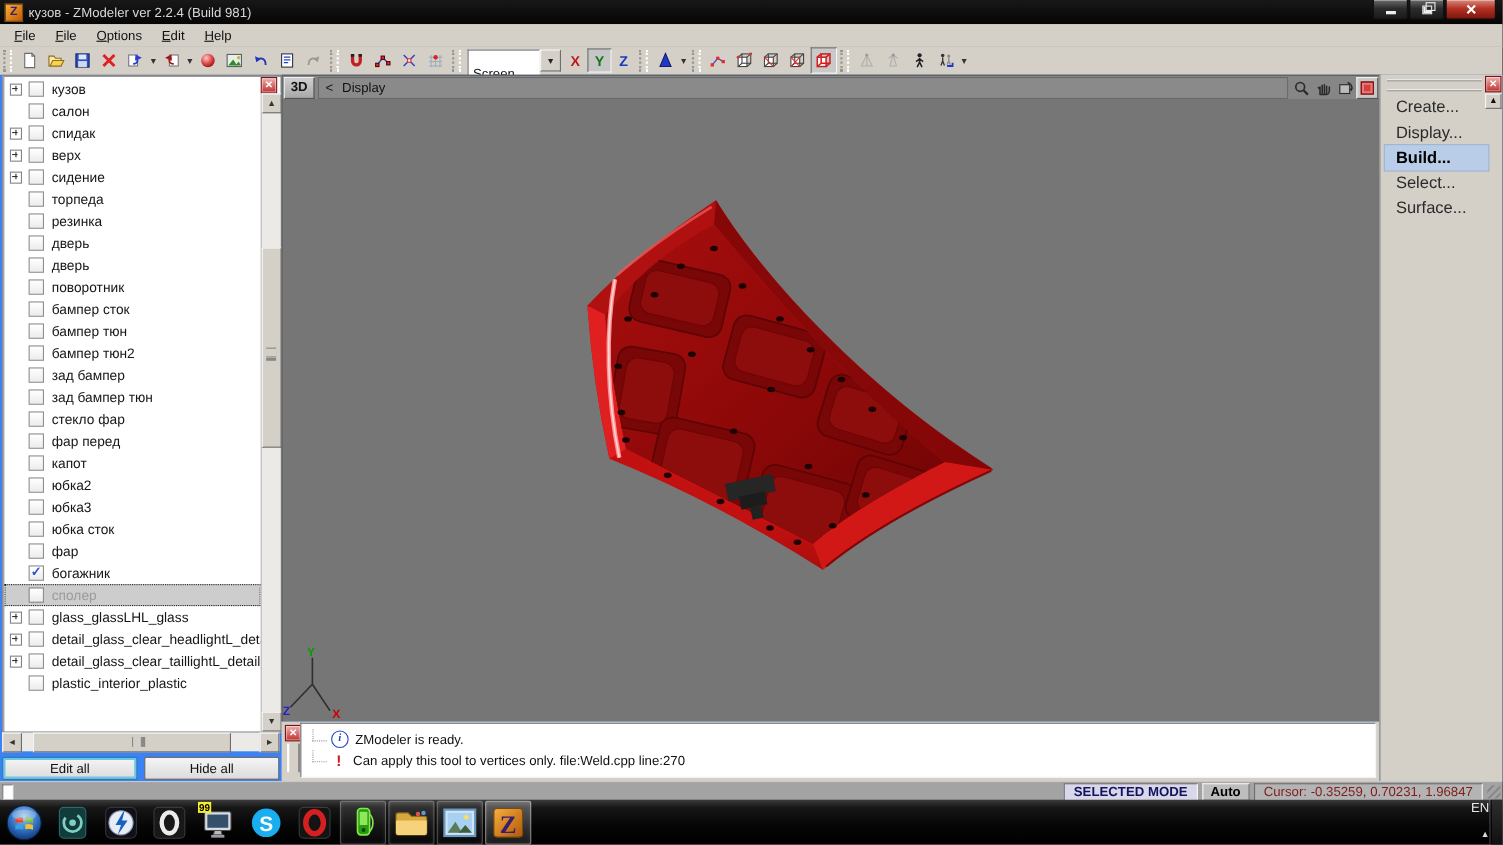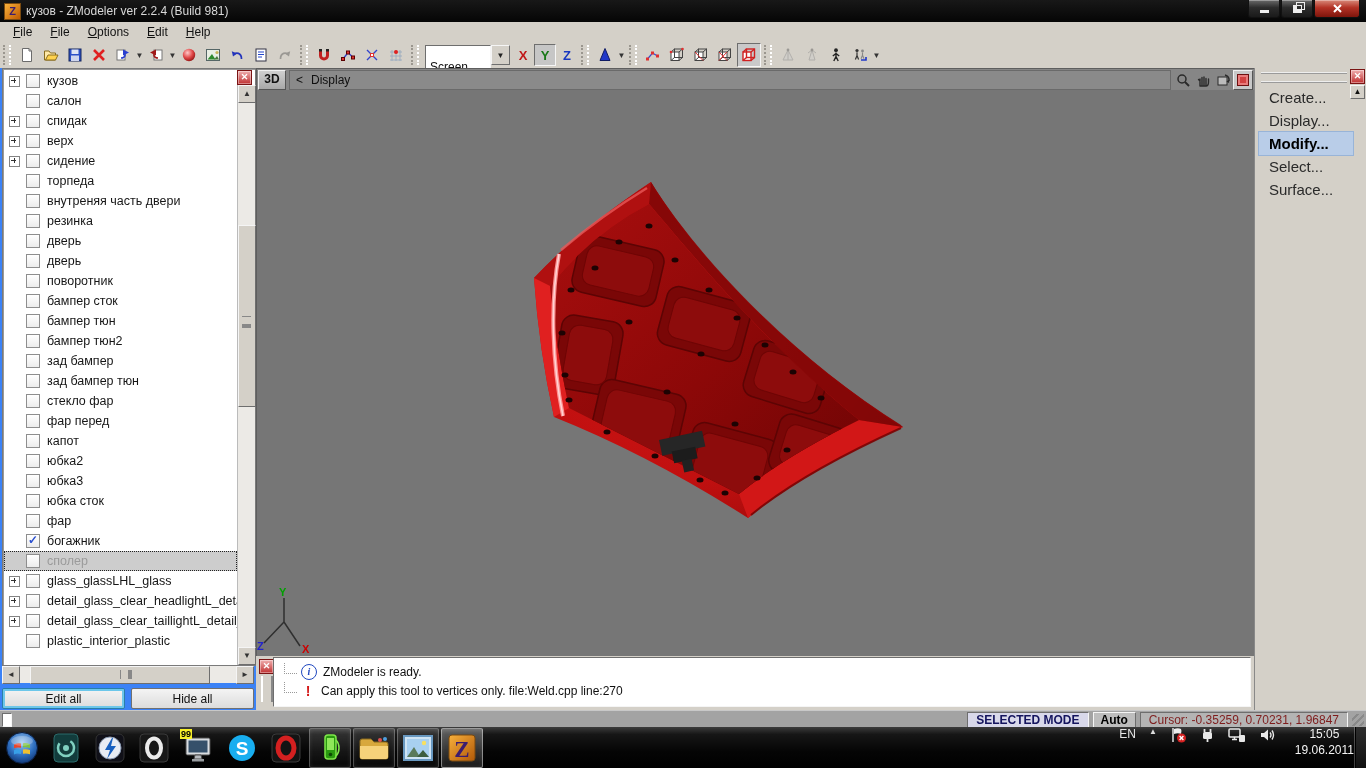--- a/index.html
+++ b/index.html
@@ -95,21 +95,21 @@
   .st-cursor{background:#b4b4b4;border:1px solid;border-color:#6e6e6e #f5f5f5 #f5f5f5 #6e6e6e;color:#7f1d1d;padding:0 8px;height:14px;line-height:14px;min-width:170px;}
   .st-grip{position:absolute;right:2px;bottom:2px;width:12px;height:12px;background:
     repeating-linear-gradient(135deg,transparent 0 3px,#8a8a8a 3px 5px);}
   
   .taskbar{position:absolute;left:0;top:727px;width:1366px;height:41px;background:linear-gradient(#3c3c3c,#161616 18%,#050505 60%,#000);display:flex;align-items:center;}
   .orb{width:36px;height:36px;margin:0 4px;flex:none;}
   .tk{width:40px;height:38px;margin:0 1px;display:flex;align-items:center;justify-content:center;border:1px solid transparent;border-radius:2px;flex:none;position:relative;}
   .tk.framed{border-color:rgba(255,255,255,.28);background:linear-gradient(rgba(255,255,255,.12),rgba(255,255,255,.03));box-shadow:inset 0 0 4px rgba(255,255,255,.1);}
   .tk.active{background:linear-gradient(rgba(255,255,255,.30),rgba(255,255,255,.10));border-color:rgba(255,255,255,.45);}
   .badge{position:absolute;left:2px;top:0px;background:#f7ef2a;color:#000;font-weight:bold;font-size:9px;padding:0 1px;line-height:10px;}
-  .tray{position:absolute;right:12px;top:0;height:41px;display:flex;align-items:flex-start;gap:13px;color:#e8e8e8;}
+  .tray{position:absolute;right:12px;top:0;height:41px;display:flex;align-items:flex-end;gap:13px;color:#e8e8e8;flex-direction:column;}
   .tray .lang{font-size:12px;}
   .tray .chev{font-size:8px;color:#ddd;}
   .clock{text-align:center;color:#f2f2f2;line-height:1.3;margin-left:6px;}
   .showdesk{position:absolute;right:0;top:0;width:10px;height:41px;background:linear-gradient(#2e2e2e,#101010);border-left:1px solid #000;box-shadow:-1px 0 0 rgba(255,255,255,.25);}
   svg{display:block;}
 </style>
 </head>
 <body>
 
 <div id="app">
@@ -363,25 +363,20 @@
             </div>
             <div class="lrow">
               <span class="exp"></span>
               <span class="cb"></span>
               <span class="lab">сидение</span>
             </div>
             <div class="lrow">
               <span class="exp none"></span>
               <span class="cb"></span>
               <span class="lab">торпеда</span>
-            </div>
-            <div class="lrow">
-              <span class="exp none"></span>
-              <span class="cb"></span>
-              <span class="lab">внутреняя часть двери</span>
             </div>
             <div class="lrow">
               <span class="exp none"></span>
               <span class="cb"></span>
               <span class="lab">резинка</span>
             </div>
             <div class="lrow">
               <span class="exp none"></span>
               <span class="cb"></span>
               <span class="lab">дверь</span>
@@ -654,21 +649,21 @@
       </div>
     </div>
 
     <div class="rpanel">
       <div class="rp-grip"></div>
       <div class="panel-close rp-close">✕</div>
       <div class="rp-up">▲</div>
       <div class="rp-menu">
           <div class="rp-item">Create...</div>
           <div class="rp-item">Display...</div>
-          <div class="rp-item active">Modify...</div>
+          <div class="rp-item active">Build...</div>
           <div class="rp-item">Select...</div>
           <div class="rp-item">Surface...</div>
         </div>
     </div>
   </div>
 
   <div class="statusbar">
     <div class="st-left"></div>
     <div class="st-right">
       <div class="st-mode">SELECTED MODE</div>

